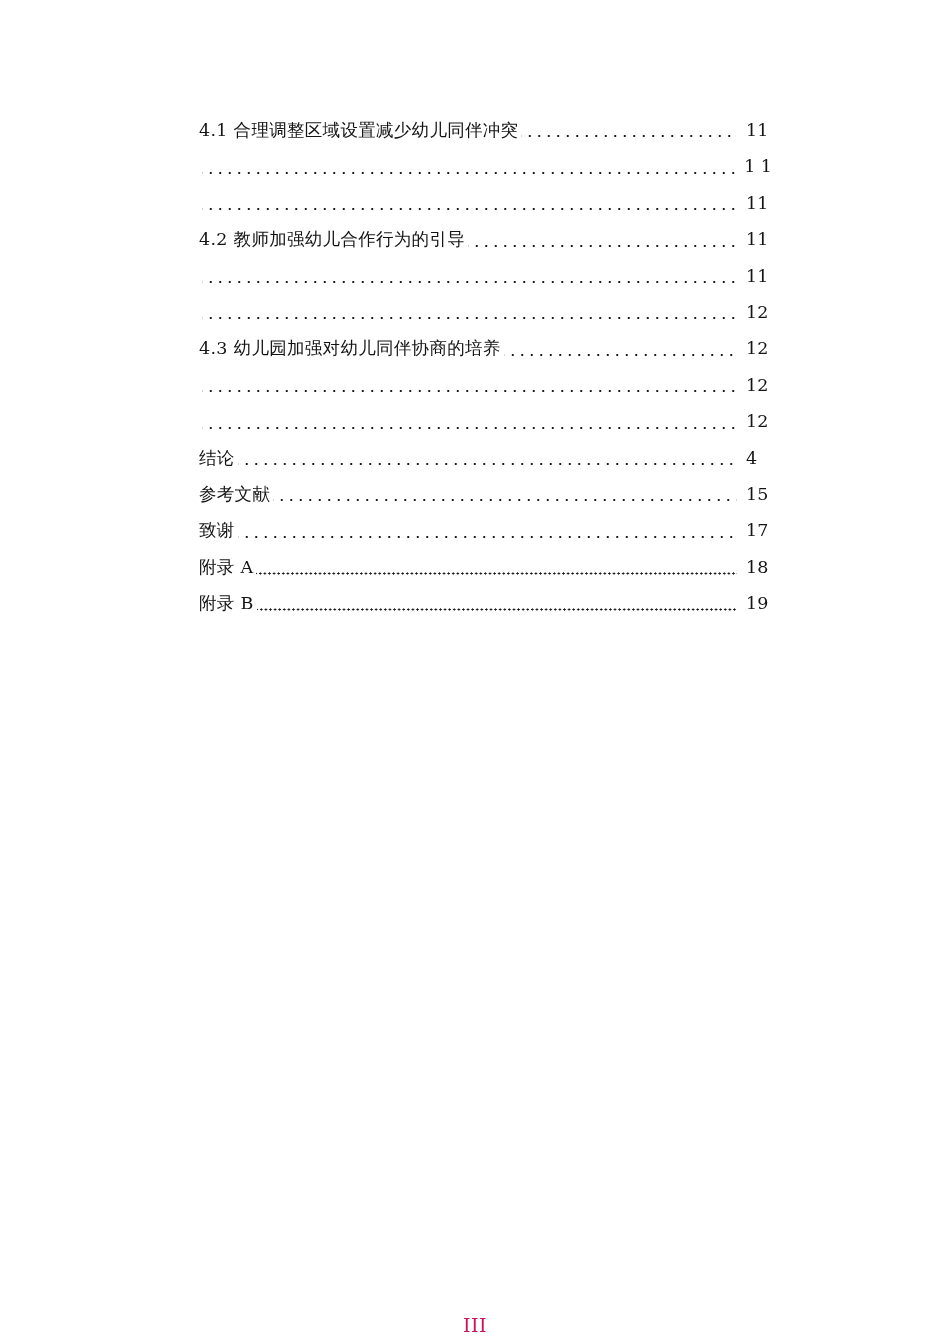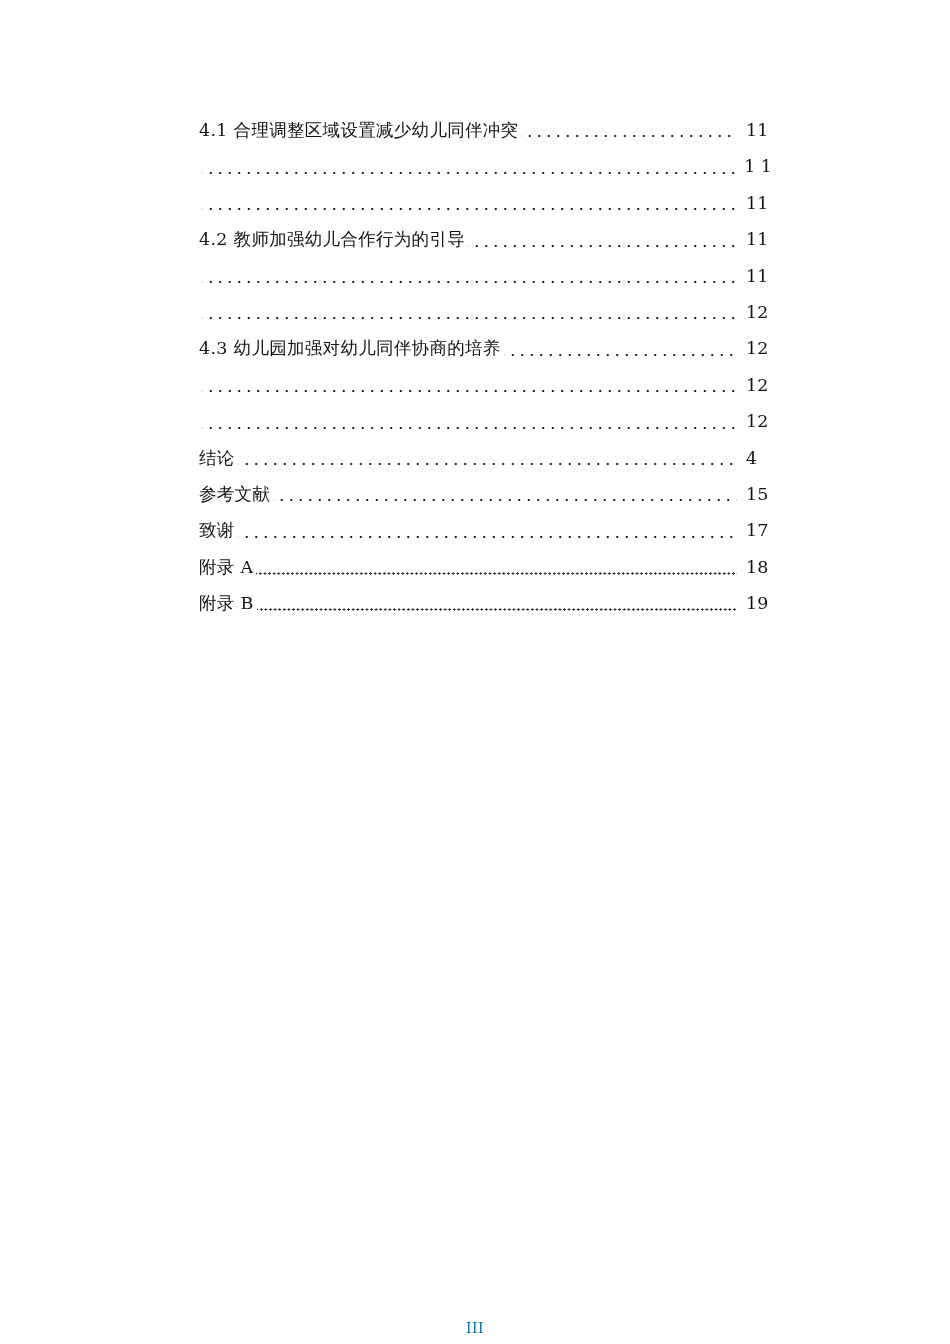--- a/index.html
+++ b/index.html
@@ -55,23 +55,23 @@
     min-width: 26px;
     text-align: left;
     margin-left: 6px;
   }
   .footer {
     position: absolute;
     left: 0;
     right: 0;
     bottom: 8px;
     text-align: center;
-    font-size: 14px;
+    font-size: 19px;
     letter-spacing: 0.5px;
-    color: #0369a1;
+    color: #be185d;
   }
 </style>
 </head>
 <body>
 
 <div class="page">
 
   <div class="toc">
     <div class="toc-row">
       <span class="toc-label">4.1 合理调整区域设置减少幼儿同伴冲突</span>

